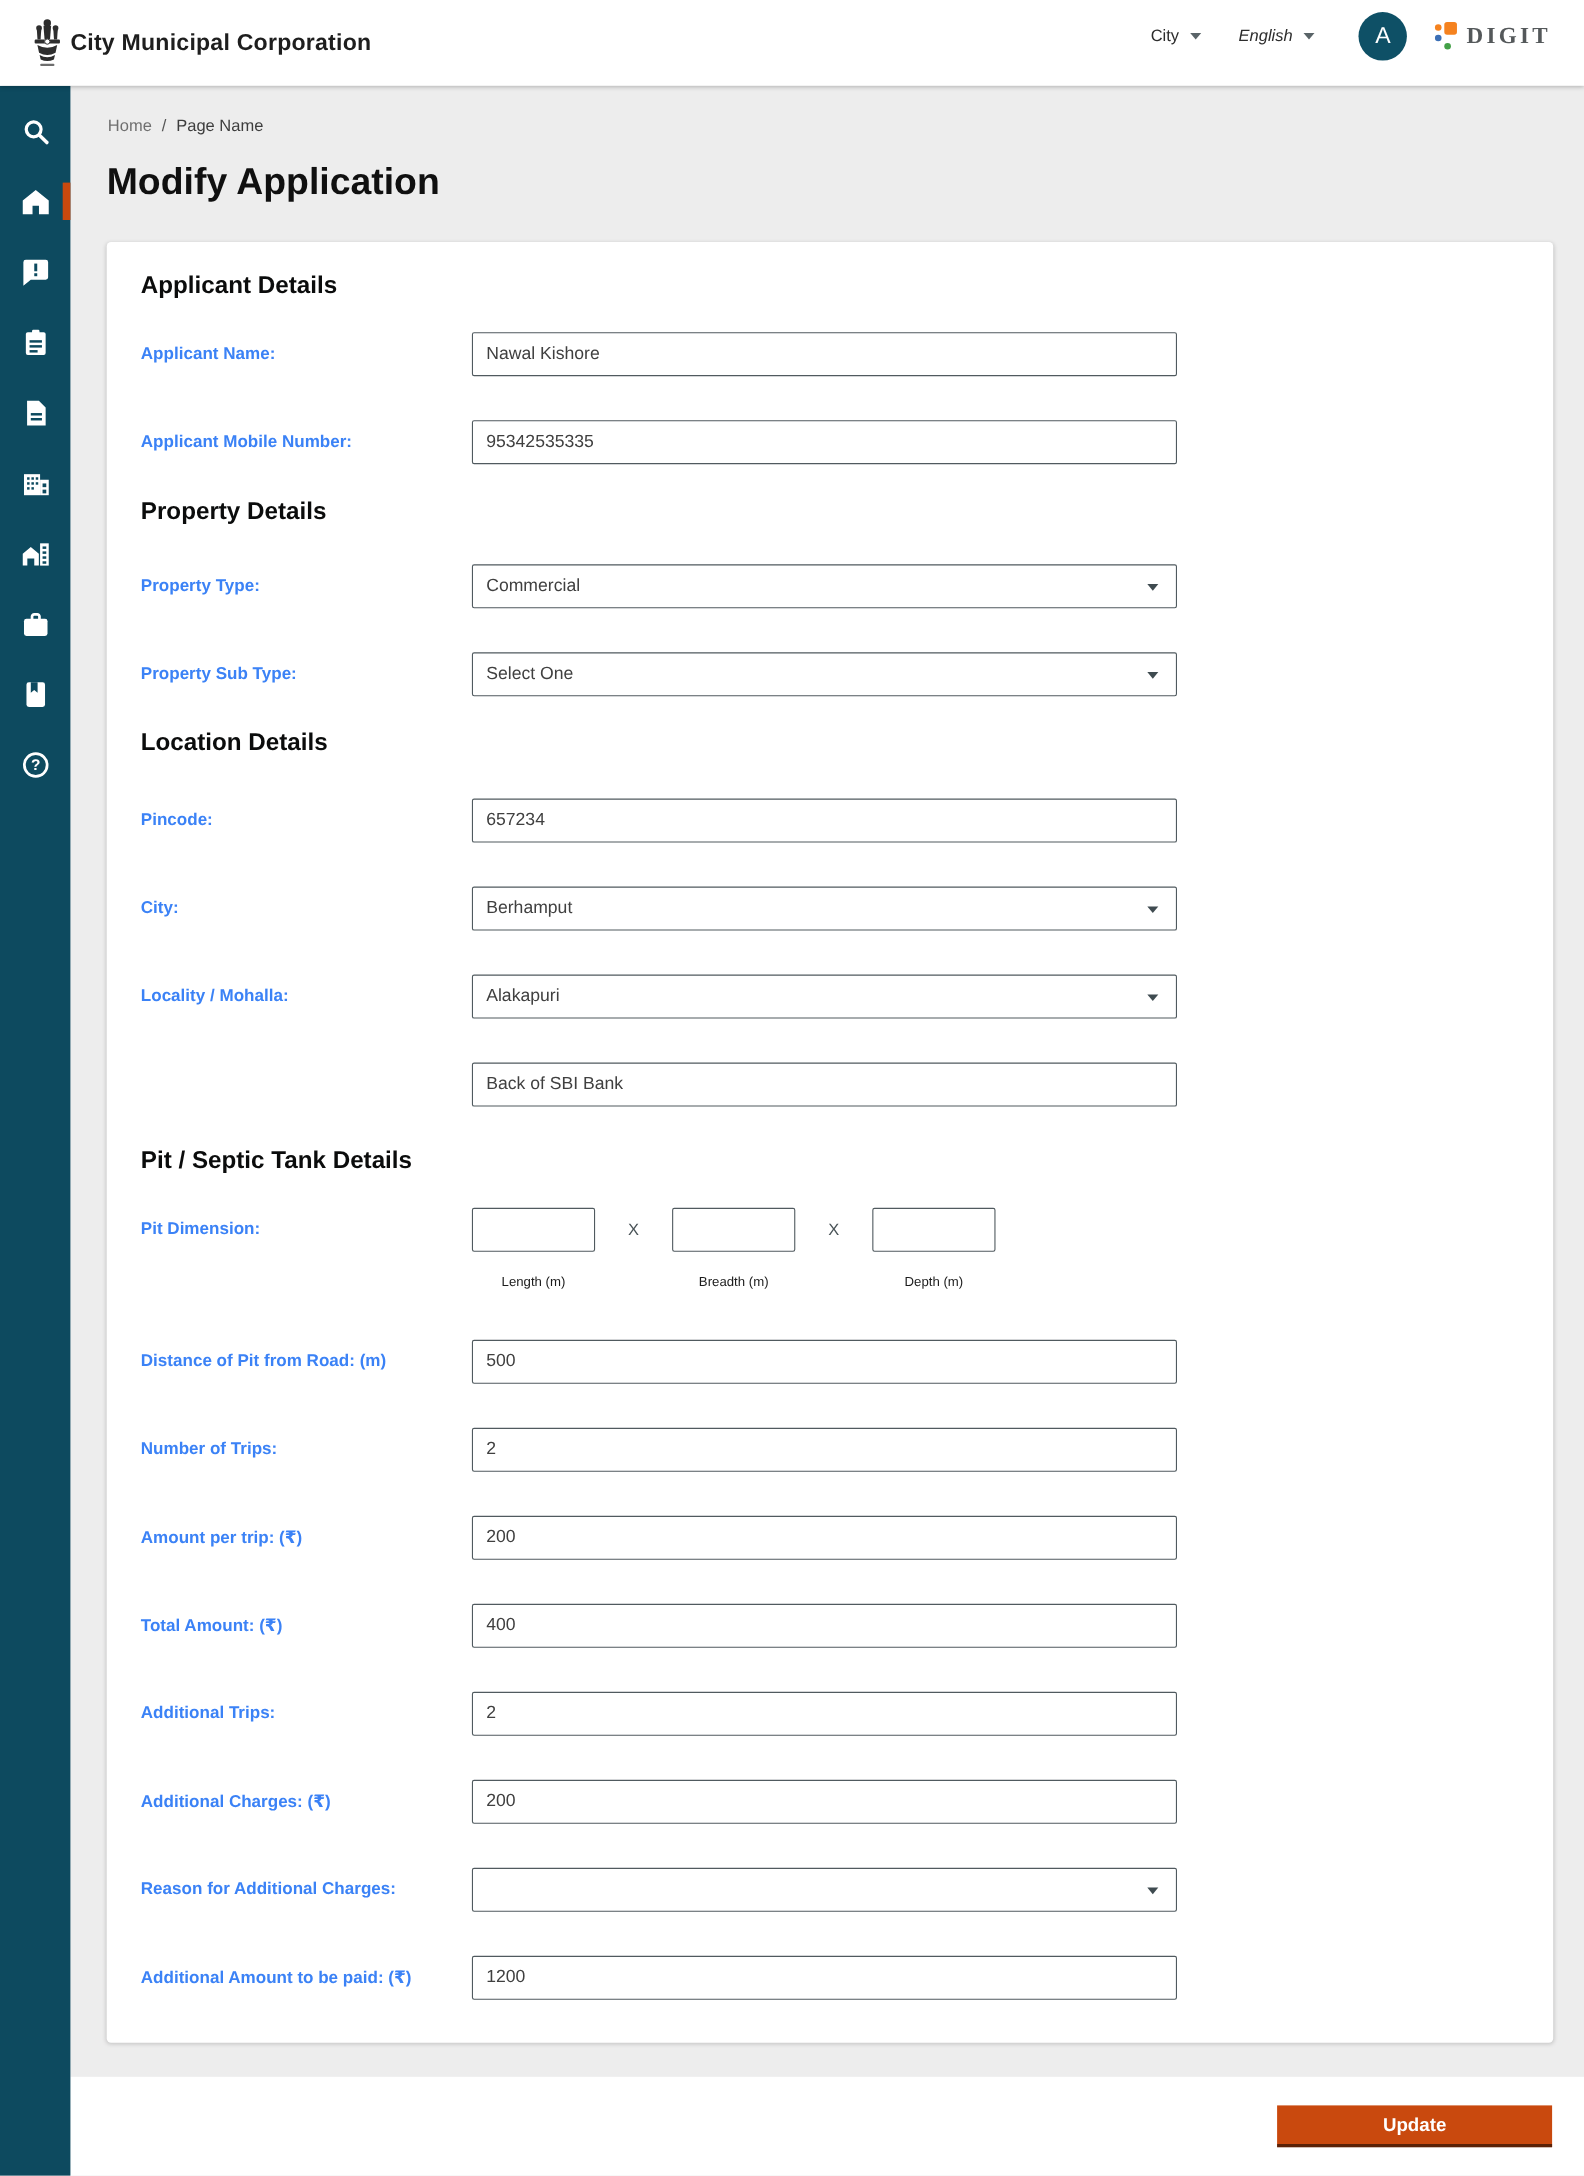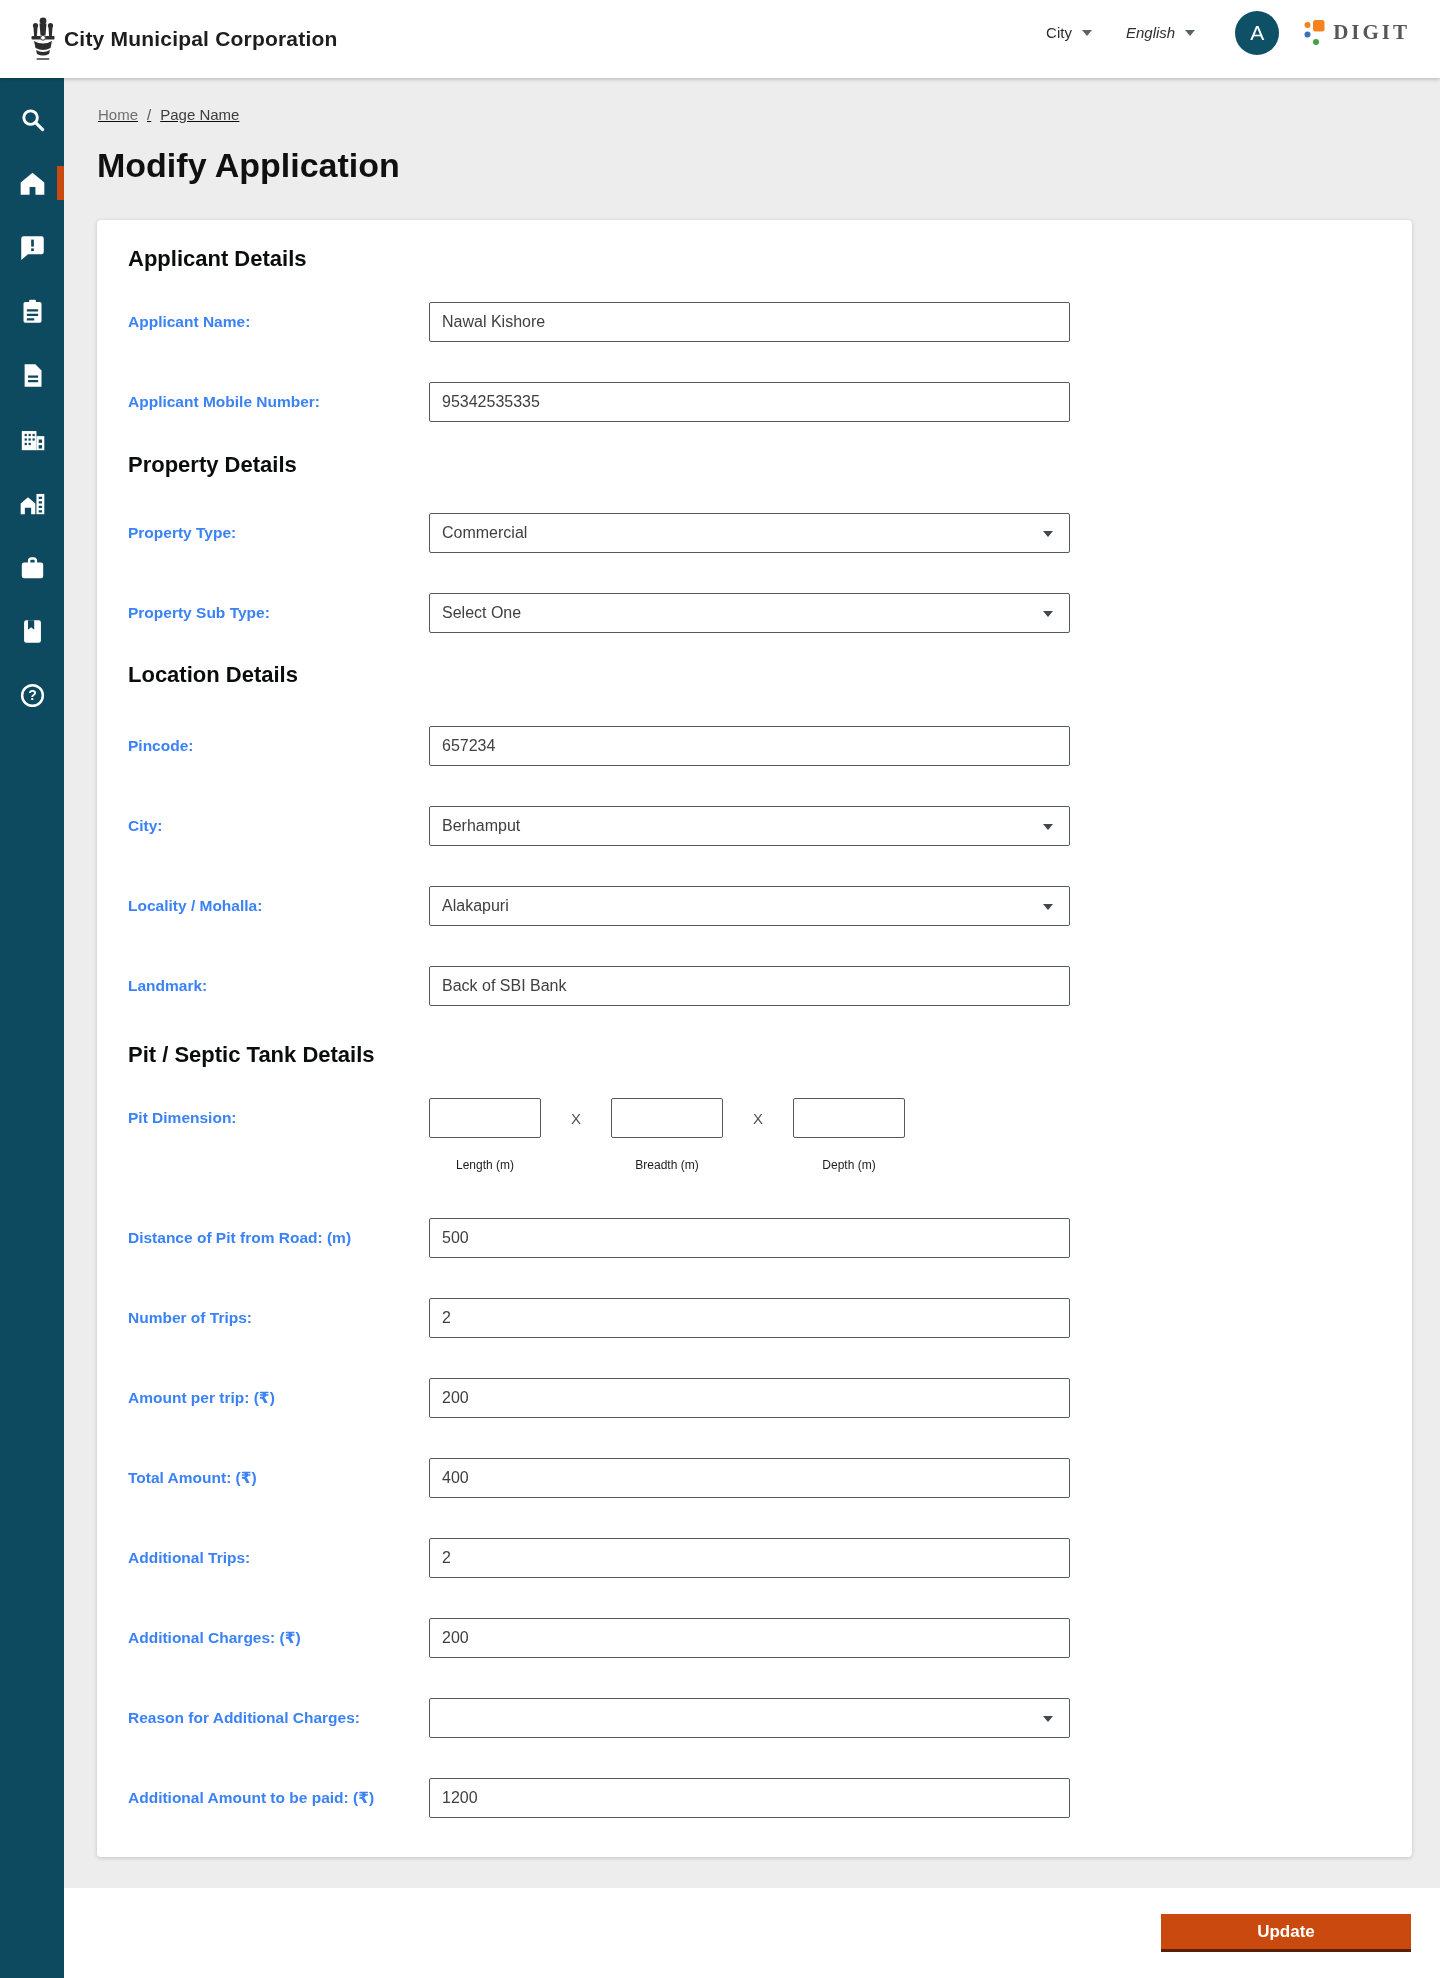--- a/index.html
+++ b/index.html
@@ -31,21 +31,21 @@
   .digit-word { font-size:21px; font-weight:bold; color:#54585a; letter-spacing:3px; }
 
   
   .sidebar { position:absolute; left:0; top:78px; width:64px; height:1900px; background:#0d4a5f; z-index:15; }
   .side-item { position:absolute; left:0; width:64px; height:40px; display:flex; align-items:center; justify-content:center; cursor:pointer; }
   .side-item svg { width:27px; height:27px; }
   .active-bar { position:absolute; right:0; width:7px; height:34px; background:#c9490e; }
 
   
   .main { position:absolute; left:64px; top:78px; width:1376px; height:1900px; background:#ededed; }
-  .breadcrumb { position:absolute; left:34px; top:28px; font-size:15px; display:flex; align-items:flex-start;text-decoration:underline; }
+  .breadcrumb { position:absolute; left:34px; top:28px; font-size:15px; display:flex; align-items:flex-start; }
   .bc-home { color:#6f6f6f; cursor:pointer; }
   .bc-sep { color:#555; margin:0 9px; }
   .bc-current { color:#3d3d3d; }
   .page-title { position:absolute; left:33px; top:64px; font-size:34px; font-weight:bold; color:#101010; line-height:46px; }
 
   .card { position:absolute; left:33px; top:142px; width:1315px; height:1637px; background:#ffffff;
     border-radius:4px; box-shadow:0 1px 4px rgba(0,0,0,.18); }
   .sec-head { position:absolute; left:31px; font-size:22px; font-weight:bold; color:#0b0c0c; line-height:30px; }
   .row { position:absolute; left:31px; width:1250px; height:40px; }
   .row .flabel { position:absolute; left:0; top:0; width:290px; height:40px; display:flex; align-items:center;
@@ -275,21 +275,20 @@
       <div class="flabel">Locality / Mohalla:</div>
       <div class="ctrl">
         <div class="select-box">
           <span>Alakapuri</span>
           <span class="caret"></span>
         </div>
       </div>
     </div>
 
     <div class="row" style="top:746px">
-      <div class="flabel">Landmark:</div>
       <div class="ctrl"><input class="text-input" type="text" value="Back of SBI Bank" style=""></div>
     </div>
 
     <div class="sec-head" style="top:820px">Pit / Septic Tank Details</div>
 
     <div class="row" style="top:878px">
       <div class="flabel">Pit Dimension:</div>
       <div class="ctrl pit-flex">
         <input class="pit-input" type="text" value="" style="">
         <span class="pit-x">X</span>

